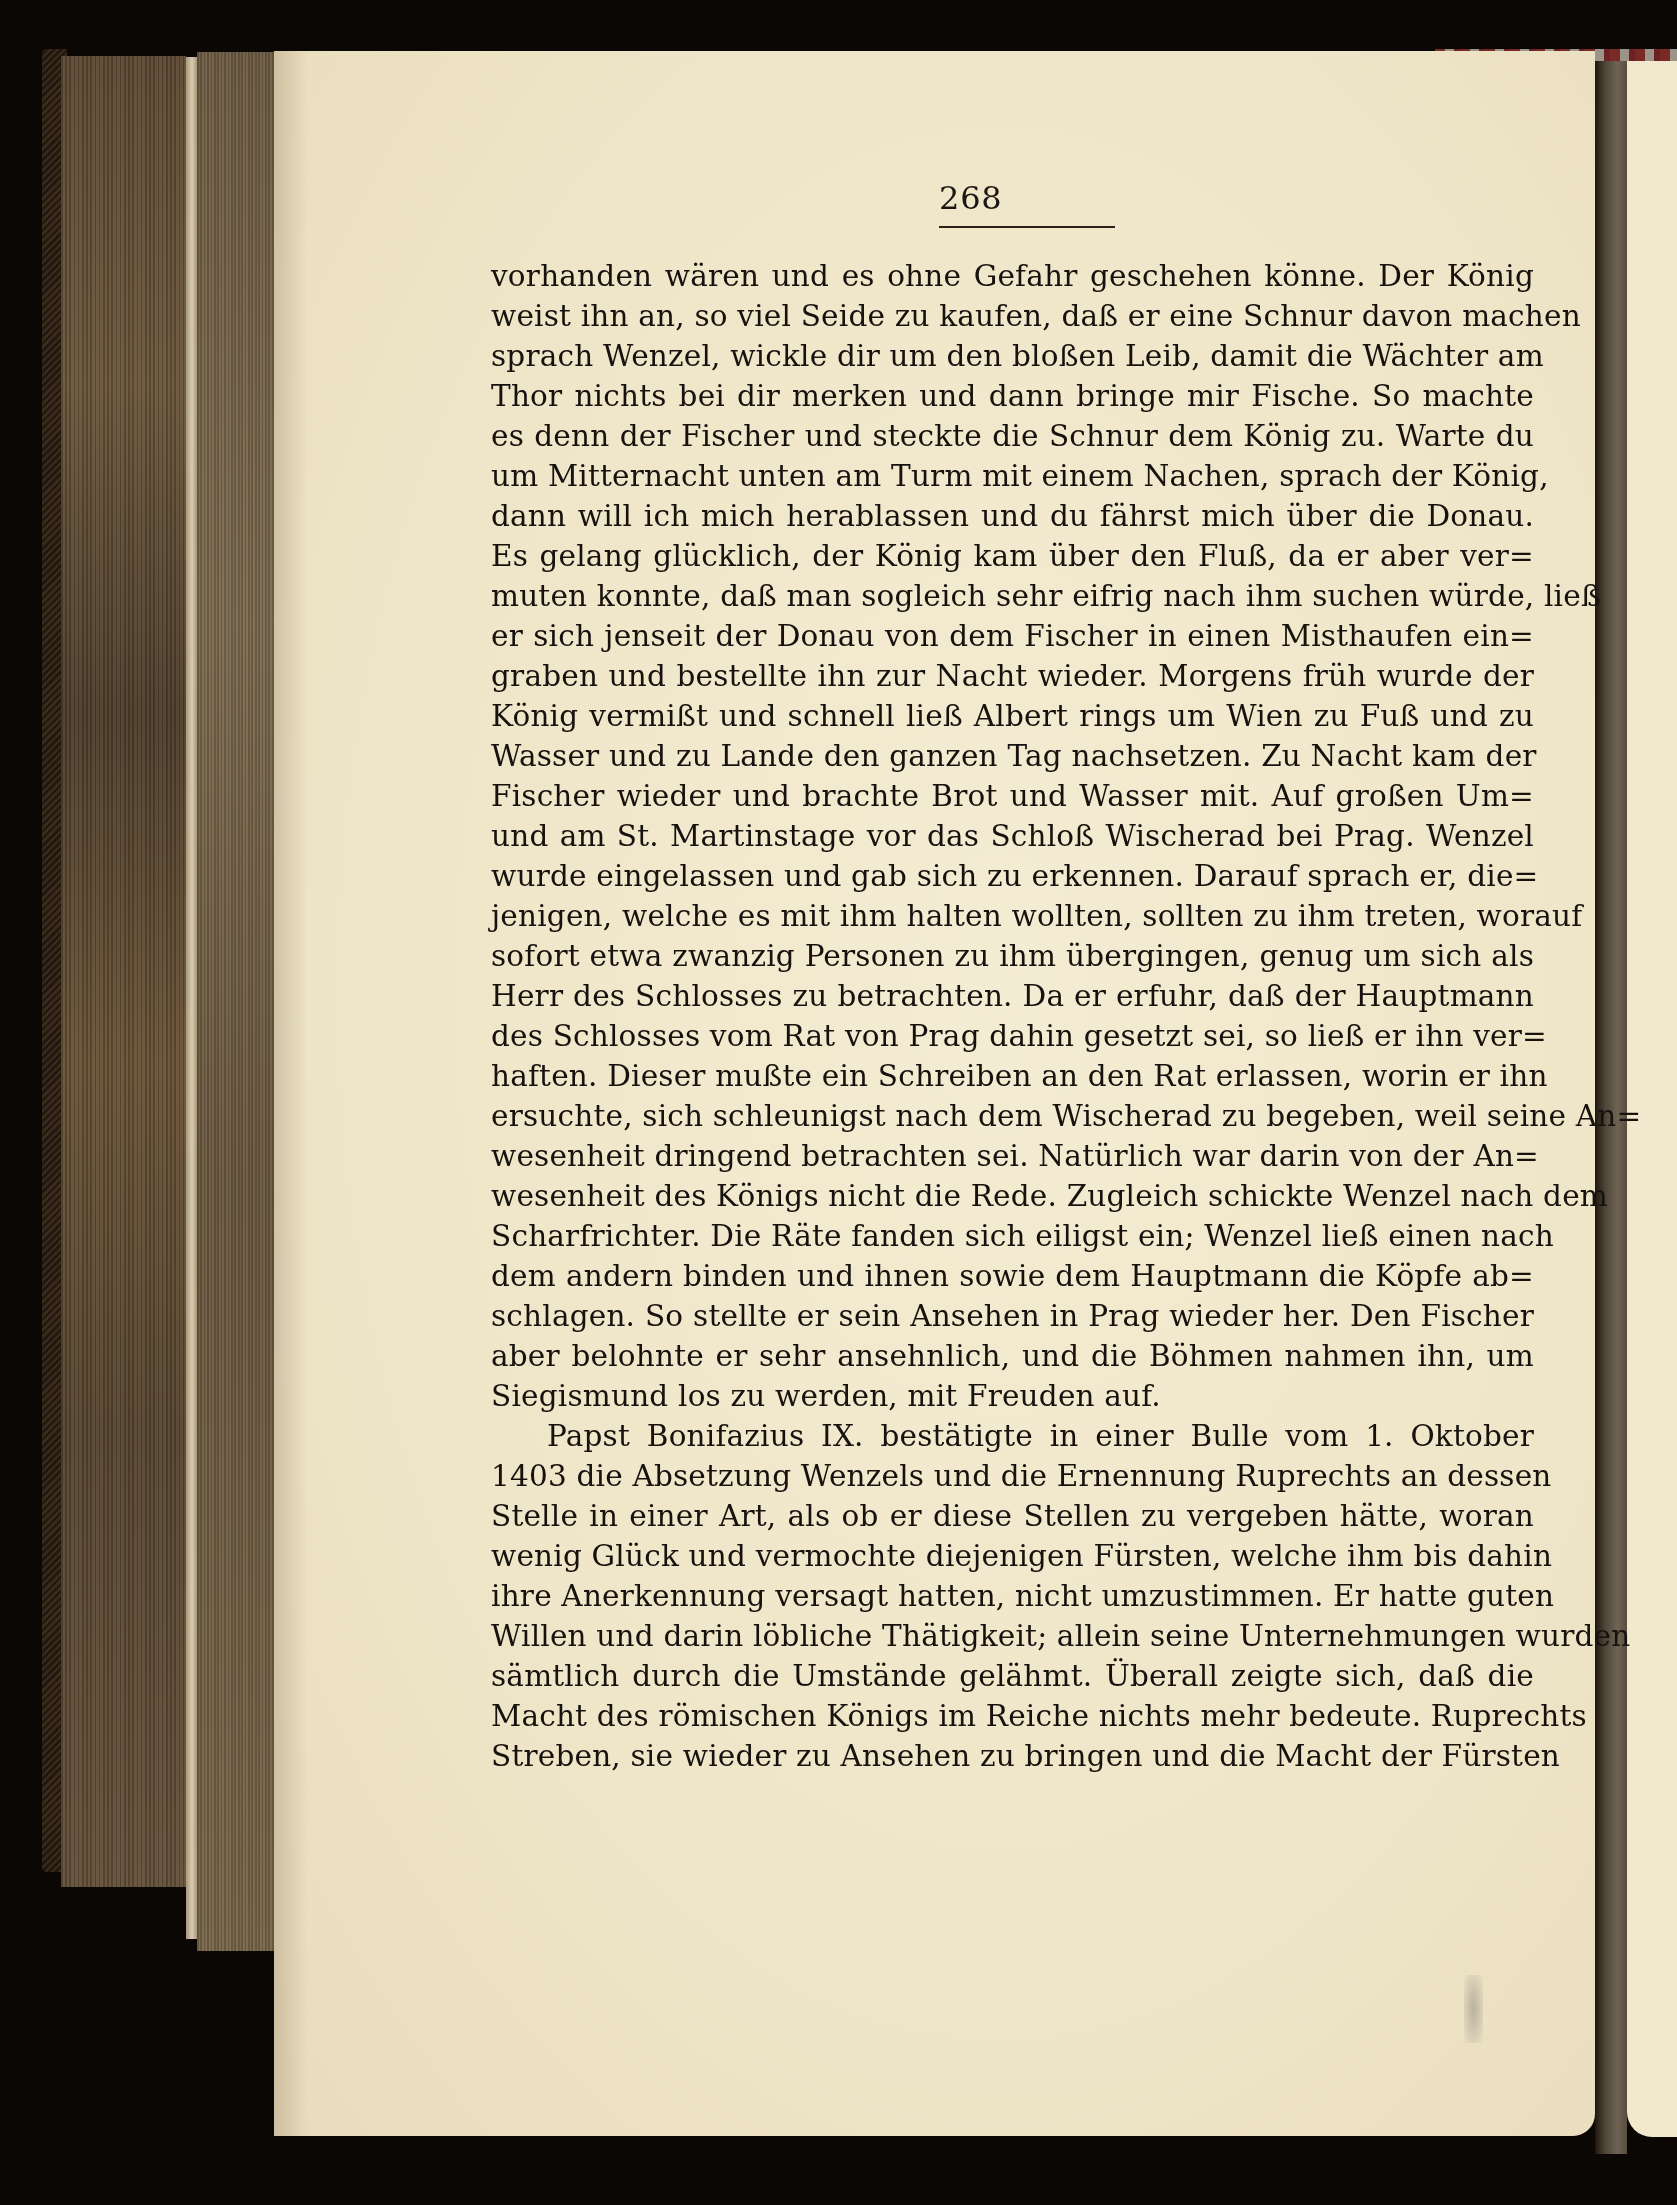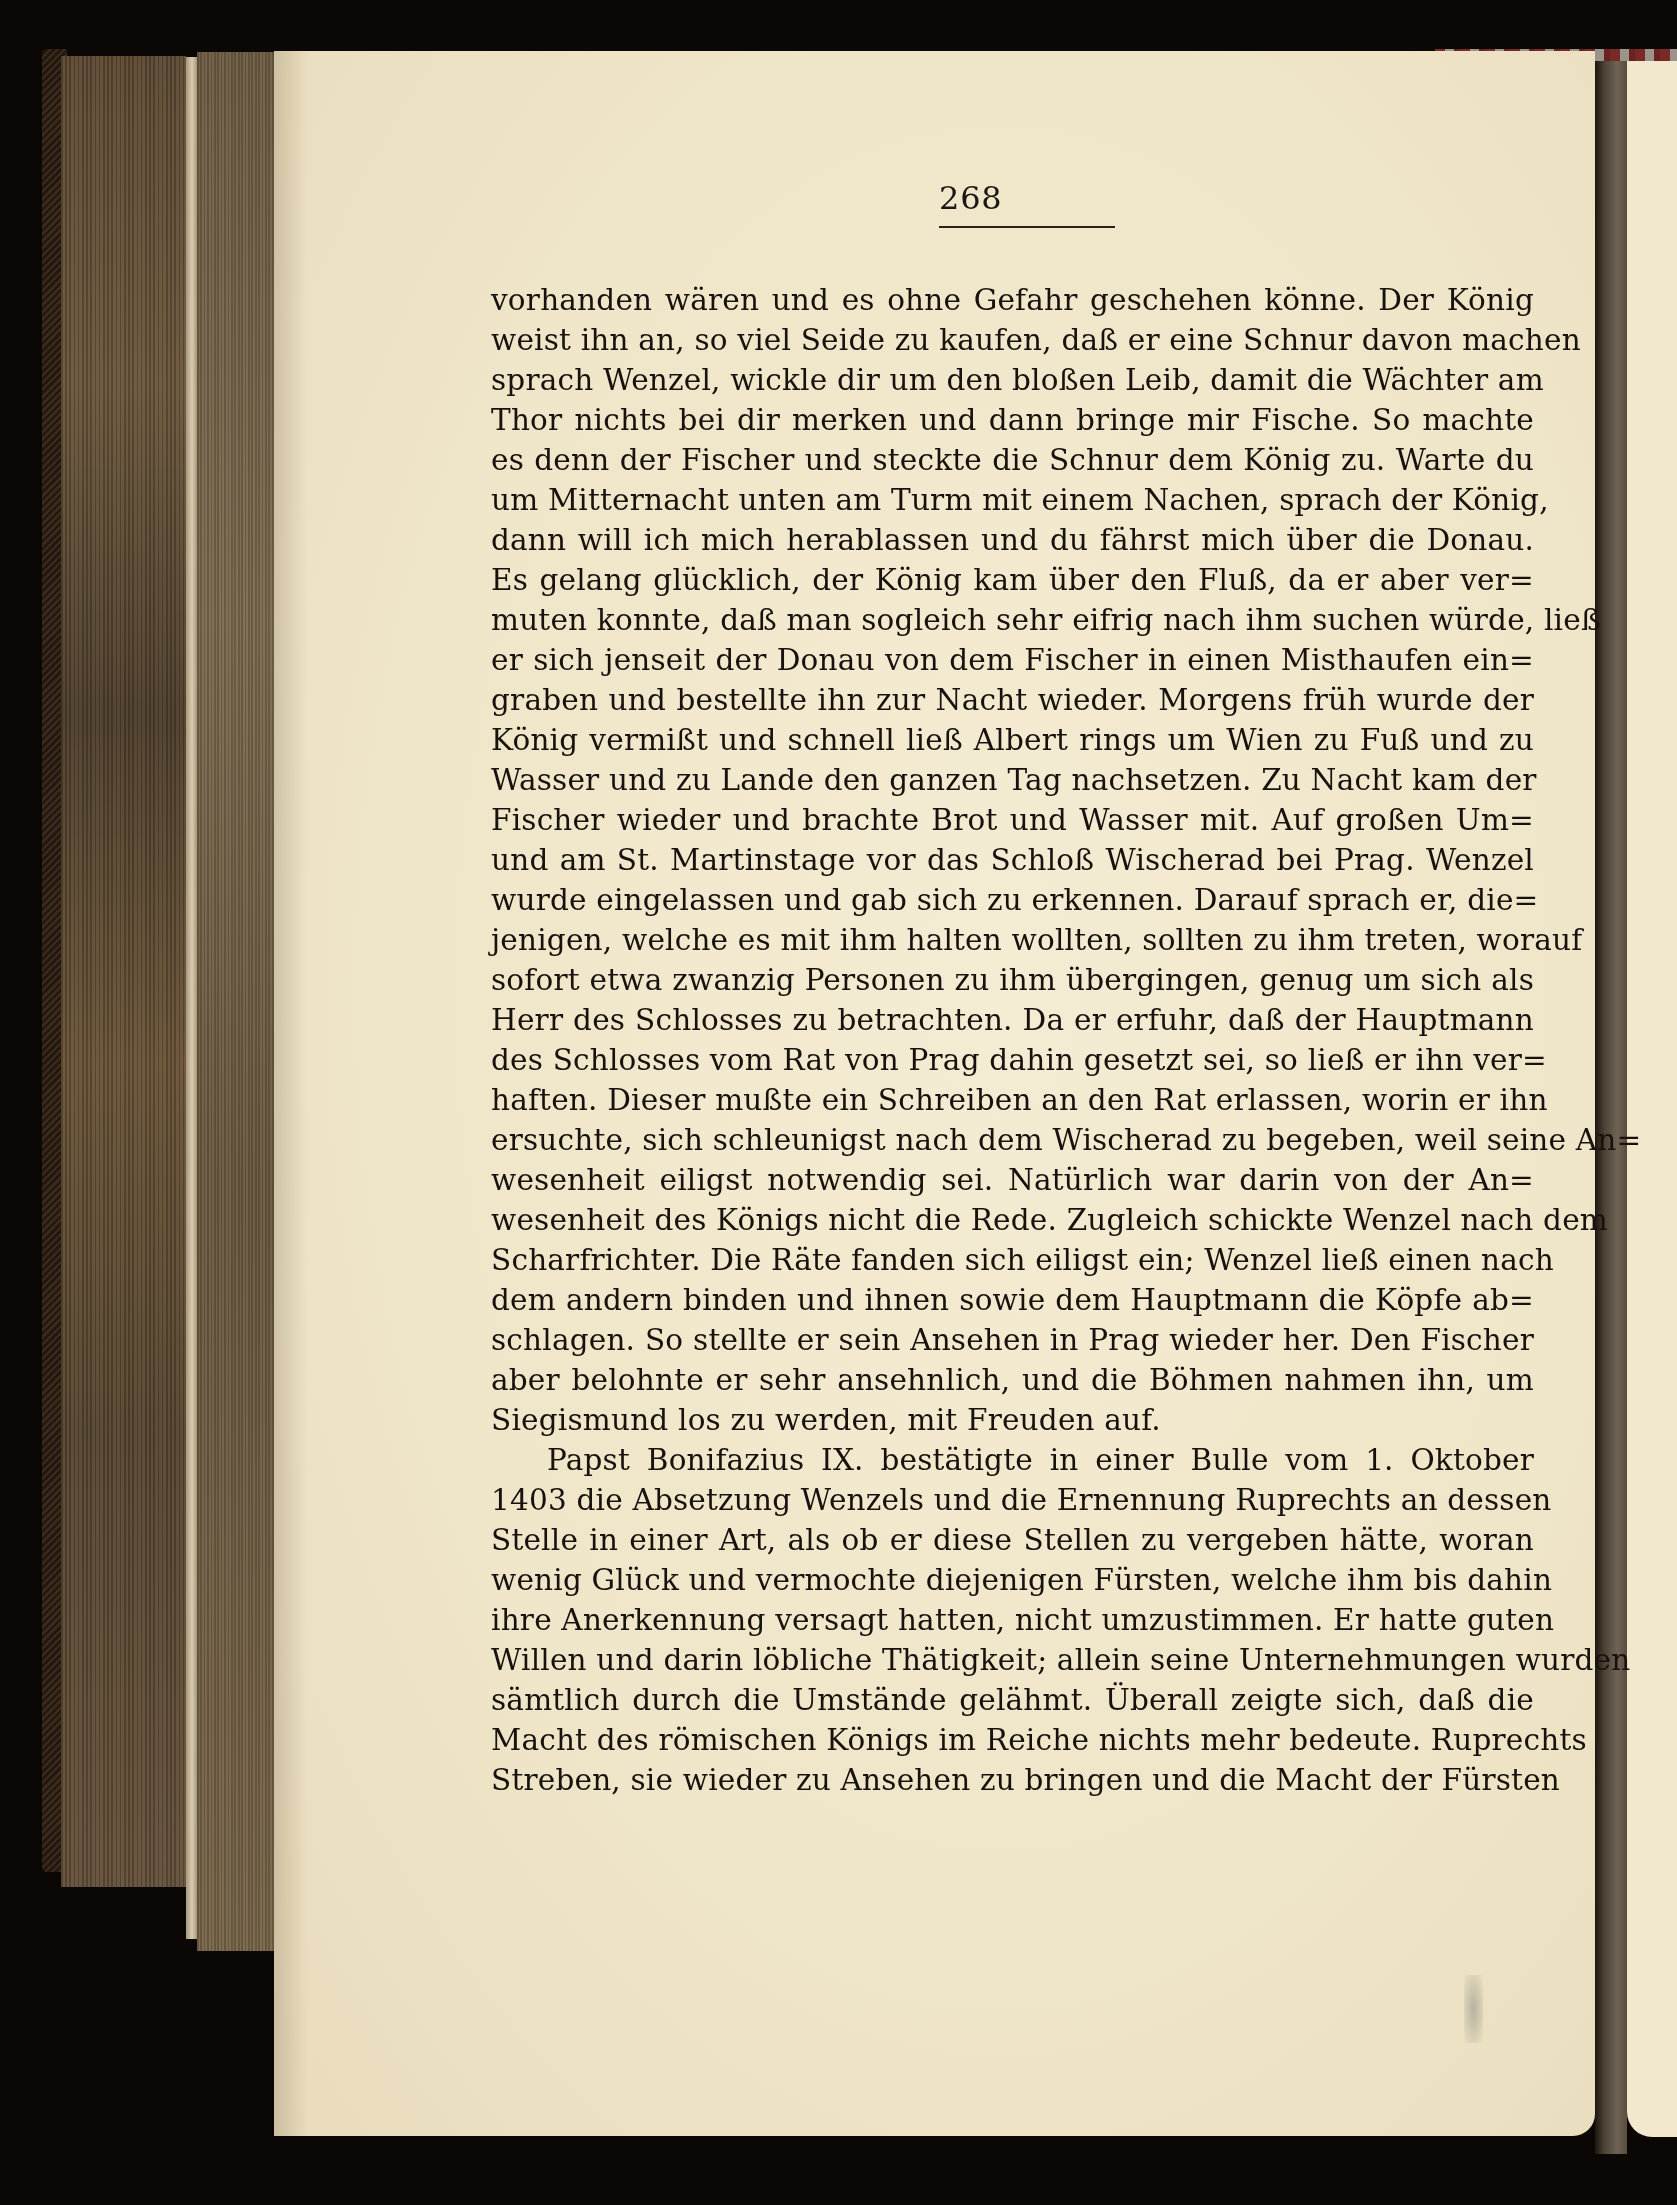--- a/index.html
+++ b/index.html
@@ -54,21 +54,21 @@
   .page-number {
     position: absolute; left: 939px; top: 179px; width: 177px; 
     font-family: "DejaVu Serif", serif; font-size: 32px; color: #1c1712;
     letter-spacing: 0.8px;
   }
   .page-rule {
     position: absolute; left: 939px; top: 226px; width: 176px; height: 1.7px;
     background: #2a2218;
   }
   .text-block {
-    position: absolute; left: 491px; top: 280px; width: 1043px;
+    position: absolute; left: 491px; top: 256px; width: 1043px;
   }
   .line {
     height: 40px; line-height: 40px; font-size: 29.5px; color: #17120d;
     font-family: "DejaVu Serif", serif; white-space: nowrap;
     text-align: justify; text-align-last: justify;
     letter-spacing: 0.2px;
   }
   .line.last { text-align-last: left; }
   .line.indent { padding-left: 56px; }
   .ink-smudge {
@@ -110,21 +110,21 @@
       <div class="line">Wasser und zu Lande den ganzen Tag nachsetzen.  Zu Nacht kam der</div>
       <div class="line">Fischer wieder und brachte Brot und Wasser mit.  Auf großen Um=</div>
       <div class="line">und am St. Martinstage vor das Schloß Wischerad bei Prag.  Wenzel</div>
       <div class="line">wurde eingelassen und gab sich zu erkennen.  Darauf sprach er, die=</div>
       <div class="line">jenigen, welche es mit ihm halten wollten, sollten zu ihm treten, worauf</div>
       <div class="line">sofort etwa zwanzig Personen zu ihm übergingen, genug um sich als</div>
       <div class="line">Herr des Schlosses zu betrachten.  Da er erfuhr, daß der Hauptmann</div>
       <div class="line">des Schlosses vom Rat von Prag dahin gesetzt sei, so ließ er ihn ver=</div>
       <div class="line">haften.  Dieser mußte ein Schreiben an den Rat erlassen, worin er ihn</div>
       <div class="line">ersuchte, sich schleunigst nach dem Wischerad zu begeben, weil seine An=</div>
-      <div class="line">wesenheit eiligst notwendig sei.  Natürlich war darin von der An=</div>
+      <div class="line">wesenheit dringend betrachten sei.  Natürlich war darin von der An=</div>
       <div class="line">wesenheit des Königs nicht die Rede.  Zugleich schickte Wenzel nach dem</div>
       <div class="line">Scharfrichter.  Die Räte fanden sich eiligst ein; Wenzel ließ einen nach</div>
       <div class="line">dem andern binden und ihnen sowie dem Hauptmann die Köpfe ab=</div>
       <div class="line">schlagen.  So stellte er sein Ansehen in Prag wieder her.  Den Fischer</div>
       <div class="line">aber belohnte er sehr ansehnlich, und die Böhmen nahmen ihn, um</div>
       <div class="line last">Siegismund los zu werden, mit Freuden auf.</div>
     </div>
   <div id="para-1">
       <div class="line indent">Papst Bonifazius IX. bestätigte in einer Bulle vom 1. Oktober</div>
       <div class="line">1403 die Absetzung Wenzels und die Ernennung Ruprechts an dessen</div>

